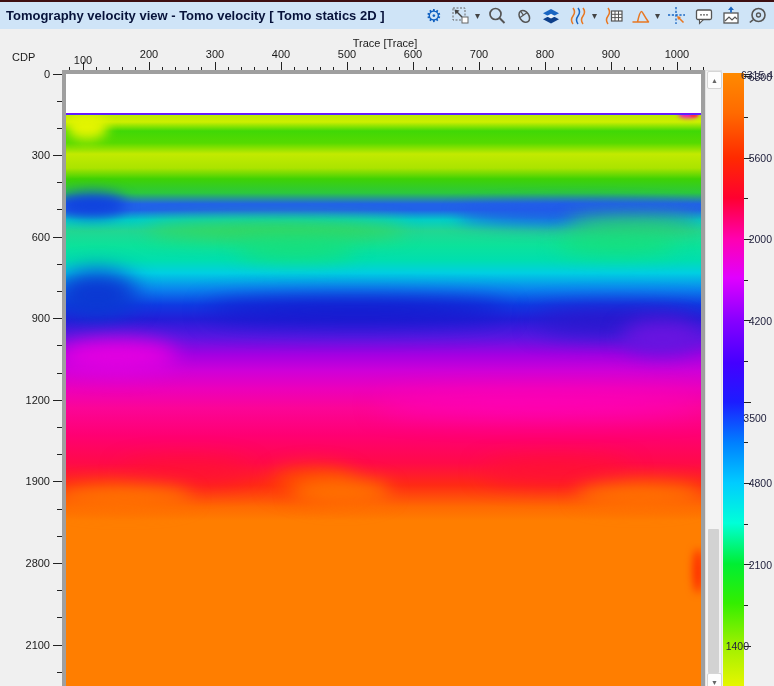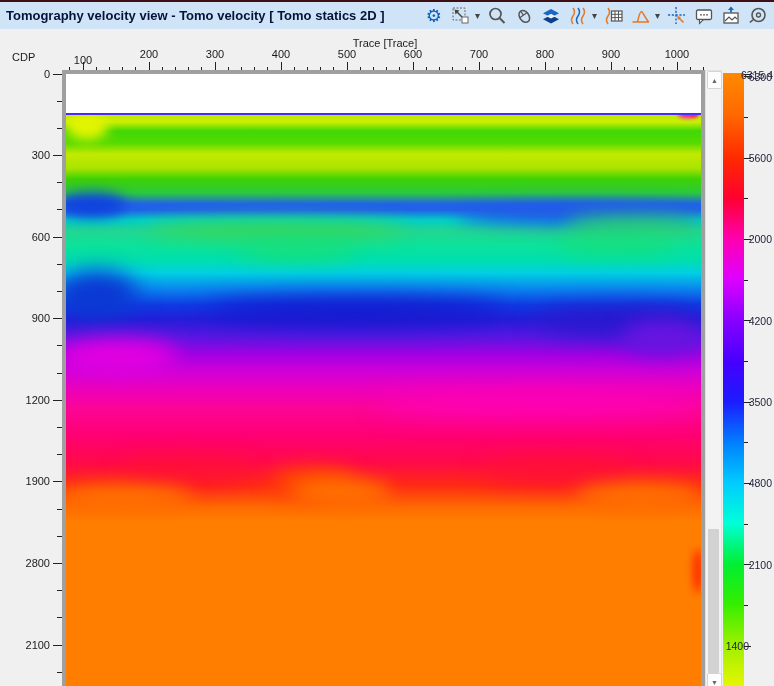--- a/index.html
+++ b/index.html
@@ -296,21 +296,21 @@
         <div class="cb-lbl" style="left: 736px; top: 40px; width: 37px;">6315.4</div>
         <div class="tick" style="left: 744px; top: 47.2px; width: 7px; height: 1px;"></div>
         <div class="cb-lbl" style="left: 738px; top: 41.7px;">6300</div>
         <div class="tick" style="left: 744px; top: 128.5px; width: 7px; height: 1px;"></div>
         <div class="cb-lbl" style="left: 738px; top: 123px;">5600</div>
         <div class="tick" style="left: 744px; top: 209.8px; width: 7px; height: 1px;"></div>
         <div class="cb-lbl" style="left: 738px; top: 204.3px;">2000</div>
         <div class="tick" style="left: 744px; top: 291.2px; width: 7px; height: 1px;"></div>
         <div class="cb-lbl" style="left: 738px; top: 285.7px;">4200</div>
         <div class="tick" style="left: 744px; top: 372.5px; width: 7px; height: 1px;"></div>
-        <div class="cb-lbl" style="left: 738px; top: 367px;">3500</div>
+        <div class="cb-lbl" style="left: 738px; top: 383px; text-align: center;">3500</div>
         <div class="tick" style="left: 744px; top: 453.8px; width: 7px; height: 1px;"></div>
         <div class="cb-lbl" style="left: 738px; top: 448.3px;">4800</div>
         <div class="tick" style="left: 744px; top: 535.2px; width: 7px; height: 1px;"></div>
         <div class="cb-lbl" style="left: 738px; top: 529.7px;">2100</div>
         <div class="tick" style="left: 744px; top: 616.5px; width: 7px; height: 1px;"></div>
         <div class="cb-lbl" style="left: 715px; top: 611px;">1400</div>
         <div class="tick" style="left: 744px; top: 87.8px; width: 4px; height: 1px;"></div>
         <div class="tick" style="left: 744px; top: 169.2px; width: 4px; height: 1px;"></div>
         <div class="tick" style="left: 744px; top: 250.5px; width: 4px; height: 1px;"></div>
         <div class="tick" style="left: 744px; top: 331.8px; width: 4px; height: 1px;"></div>

